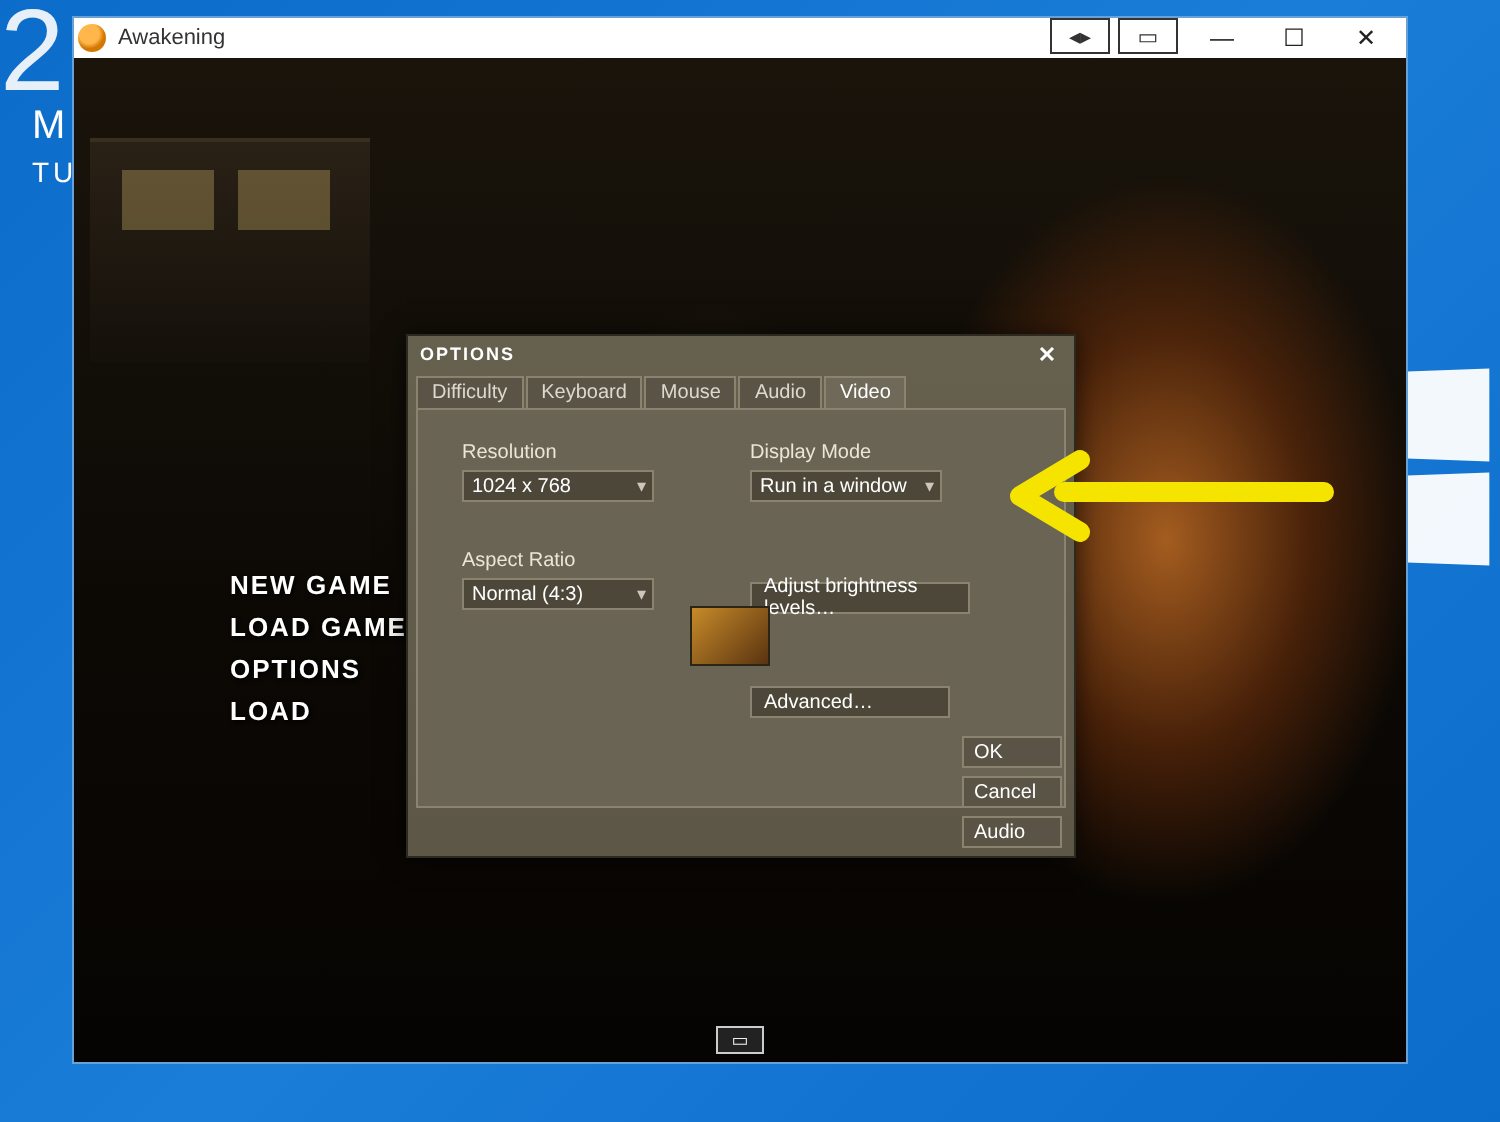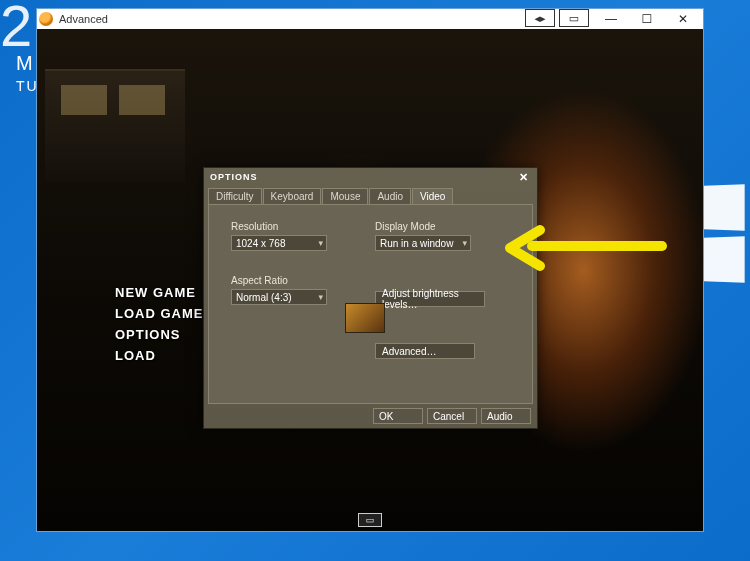--- a/index.html
+++ b/index.html
@@ -88,21 +88,21 @@
   .dropdown::after{ content:"▾"; position:absolute; right:3px; font-size:9px; color:#ccc7b6;}
   .field-col { position:absolute; }
   .col-l { left:22px; } .col-r { left:166px; }
   .row1 { top:16px; } .row2 { top:70px; }
   .opt-button { height:16px; background:#4c4739; border:1px solid #8a8370; color:#fff; font-size:10px; padding:0 6px; display:flex; align-items:center; cursor:pointer;}
   .btn-bright { position:absolute; left:166px; top:86px; width:110px;}
   .btn-adv { position:absolute; left:166px; top:138px; width:100px;}
   .thumb { position:absolute; left:136px; top:98px; width:40px; height:30px;
     background:linear-gradient(135deg,#c78a2a 0%,#5a3410 100%); border:1px solid #2c2415;}
   
-  .dlg-buttons { position:absolute; bottom:4px; right:6px; display:flex; gap:4px;}
+  .dlg-buttons { position:absolute; bottom:4px; right:6px; display:flex; gap:4px;flex-direction:column;}
   .dlg-btn { width:50px; height:16px; background:#5a5446; border:1px solid #8a8370; color:#fff; font-size:10px; display:flex;align-items:center;justify-content:flex-start; padding:0 5px; cursor:pointer;}
   
   
   .annot { position:absolute; left:455px; top:195px; pointer-events:none; }
   .annot svg { overflow:visible; }
   
   .bottom-bar { position:absolute; bottom:4px; left:50%; transform:translateX(-50%); }
   .bottom-icon { width:24px; height:14px; border:1px solid #ccc; background:#222; display:flex;align-items:center;justify-content:center;color:#eee;font-size:9px;}
 </style>
 </head>
@@ -114,21 +114,21 @@
   <div class="clock-d">TU</div>
   <div class="win-logo">
     <div class="sq s1"></div>
       <div class="sq s3"></div>
   </div>
 </div>
 
 <div class="app-window">
   <div class="titlebar">
     <span class="icon"></span>
-    <span class="title">Advanced</span>
+    <span class="title">Awakening</span>
     <div class="btn-group">
       <div class="chrome-special">◂▸</div>
       <div class="chrome-special">▭</div>
       <div class="chrome-btn">—</div>
       <div class="chrome-btn">☐</div>
       <div class="chrome-btn close">✕</div>
     </div>
   </div>
 
   <div class="game-view">

